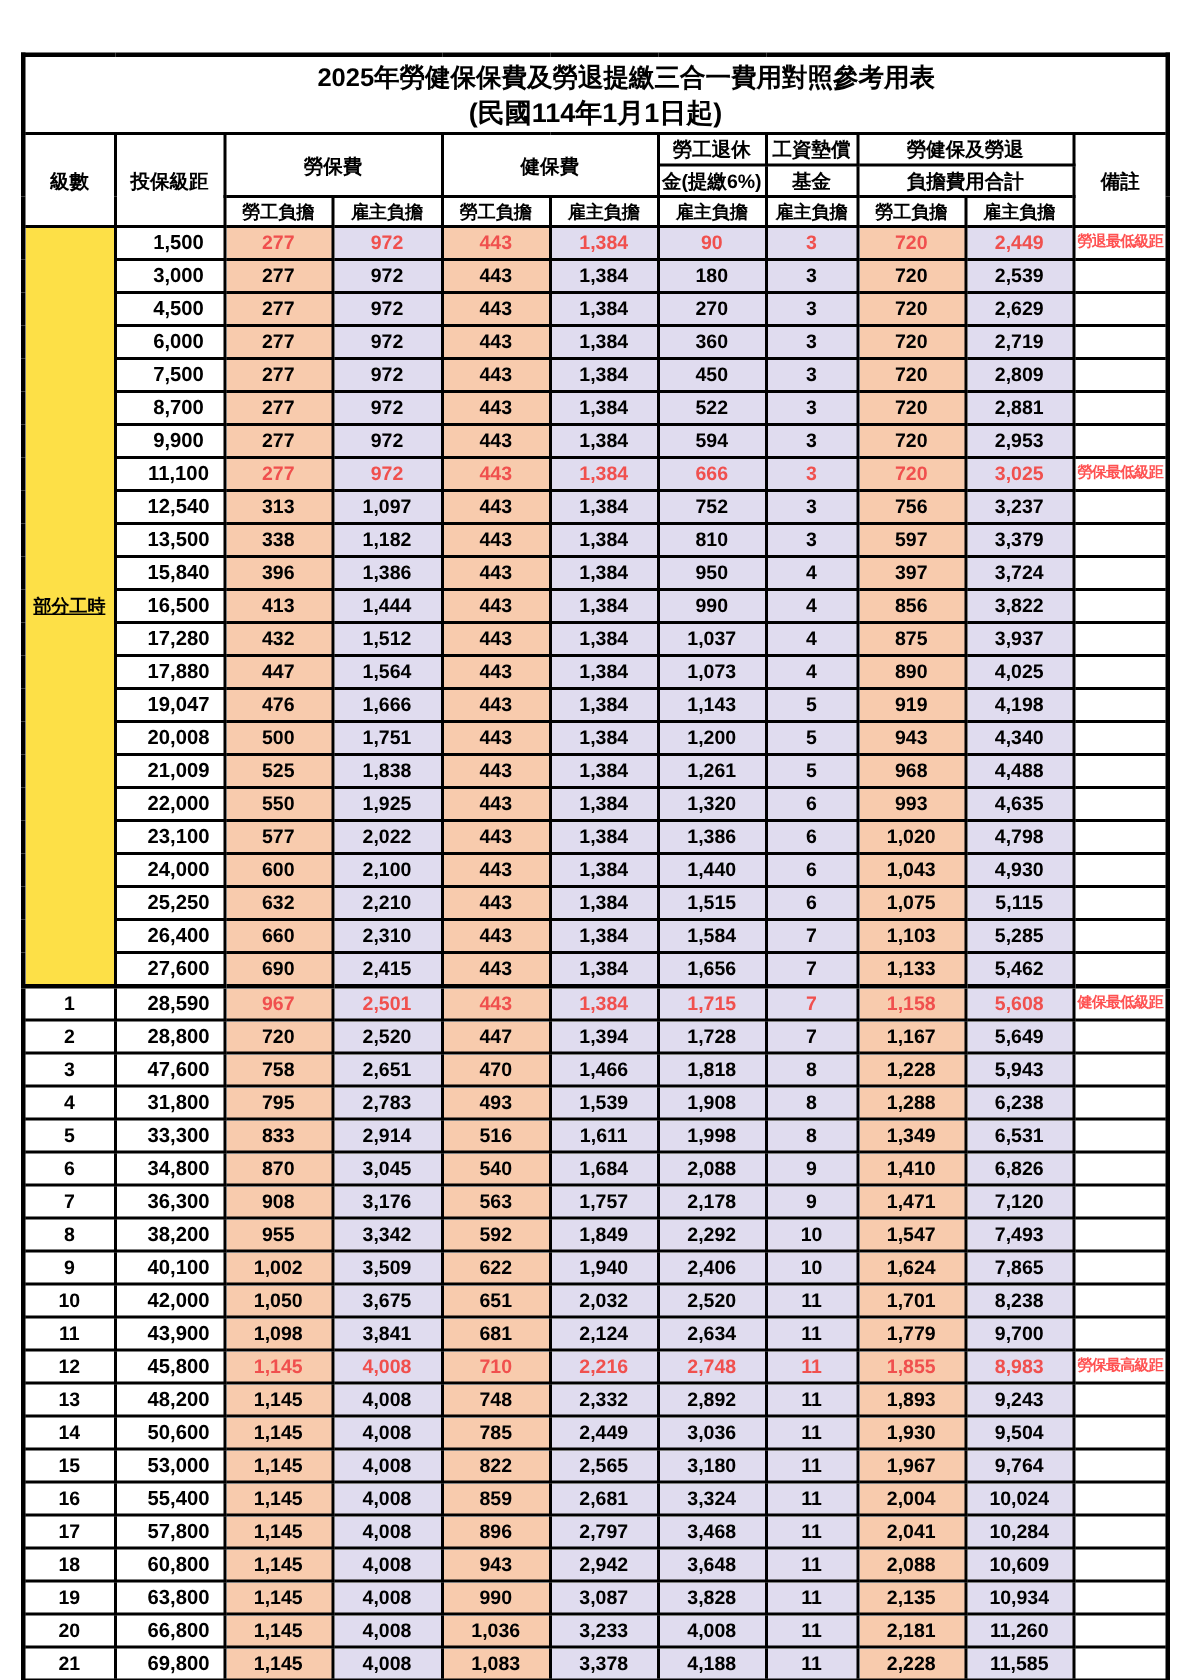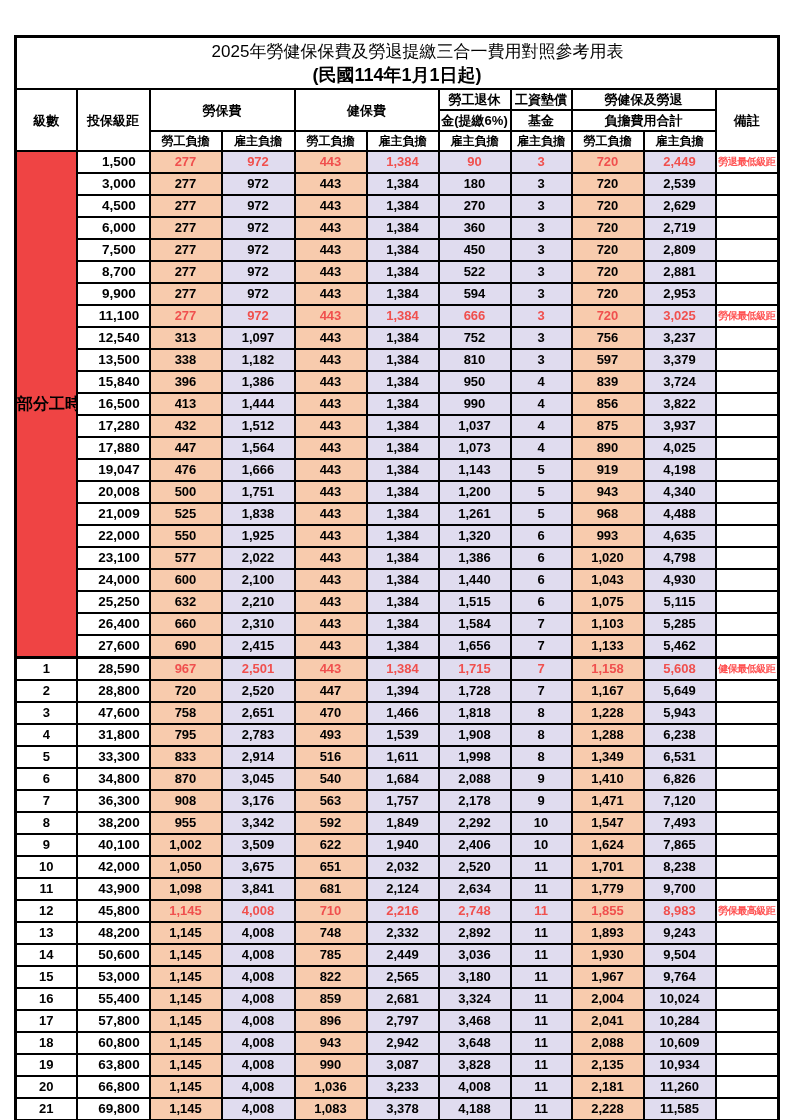--- a/index.html
+++ b/index.html
@@ -22,34 +22,34 @@
     text-align: center;
     vertical-align: middle;
     padding: 0;
     overflow: hidden;
     white-space: nowrap;
     font-weight: 700;
   }
 
   
   .title-cell { height: 50px; background: #fff; }
-  .title-line { font-size: 17px; font-weight: 400; line-height: 1.5; margin-left: 41px; }
+  .title-line { font-size: 17px; font-weight: 700; line-height: 1.5; margin-left: 41px; }
   .subtitle-line { font-size: 18px; font-weight: 700; line-height: 1.2; }
 
   
   tr.hrow th { font-size: 13px; height: 19px; background: #fff; line-height: 19px; }
   tr.hrow3 th { font-size: 12px; height: 18px; line-height: 18px; }
   th.emp, td.emp { background: var(--emp-bg); }
   th.er,  td.er  { background: var(--er-bg); }
 
   
   tbody td { height: 20px; font-size: 13px; line-height: 20px; background: #fff; }
   tbody td.bracket { font-size: 13.5px; padding-left: 12px; }
   tbody td.level { font-size: 13px; }
-  tbody td.group-cell { font-size: 16px; background: #ef4444; }
+  tbody td.group-cell { font-size: 12px; background: #fde047; text-decoration: underline; }
   tbody td.remark { font-size: 10px; color: var(--remark-red); letter-spacing: -0.5px; }
   tr.hl td.val { color: var(--hl-red); }
   tr.sect td { border-top: 3px solid #000; }
 </style>
 </head>
 <body>
 
 <div class="sheet">
   <table class="fee-table">
     <colgroup>
@@ -221,21 +221,21 @@
           <td class="remark"></td>
         </tr>
         <tr>
           <td class="bracket">15,840</td>
           <td class="val emp">396</td>
           <td class="val er">1,386</td>
           <td class="val emp">443</td>
           <td class="val er">1,384</td>
           <td class="val er">950</td>
           <td class="val er">4</td>
-          <td class="val emp">839</td>
+          <td class="val emp">397</td>
           <td class="val er">3,724</td>
           <td class="remark"></td>
         </tr>
         <tr>
           <td class="bracket">16,500</td>
           <td class="val emp">413</td>
           <td class="val er">1,444</td>
           <td class="val emp">443</td>
           <td class="val er">1,384</td>
           <td class="val er">990</td>

